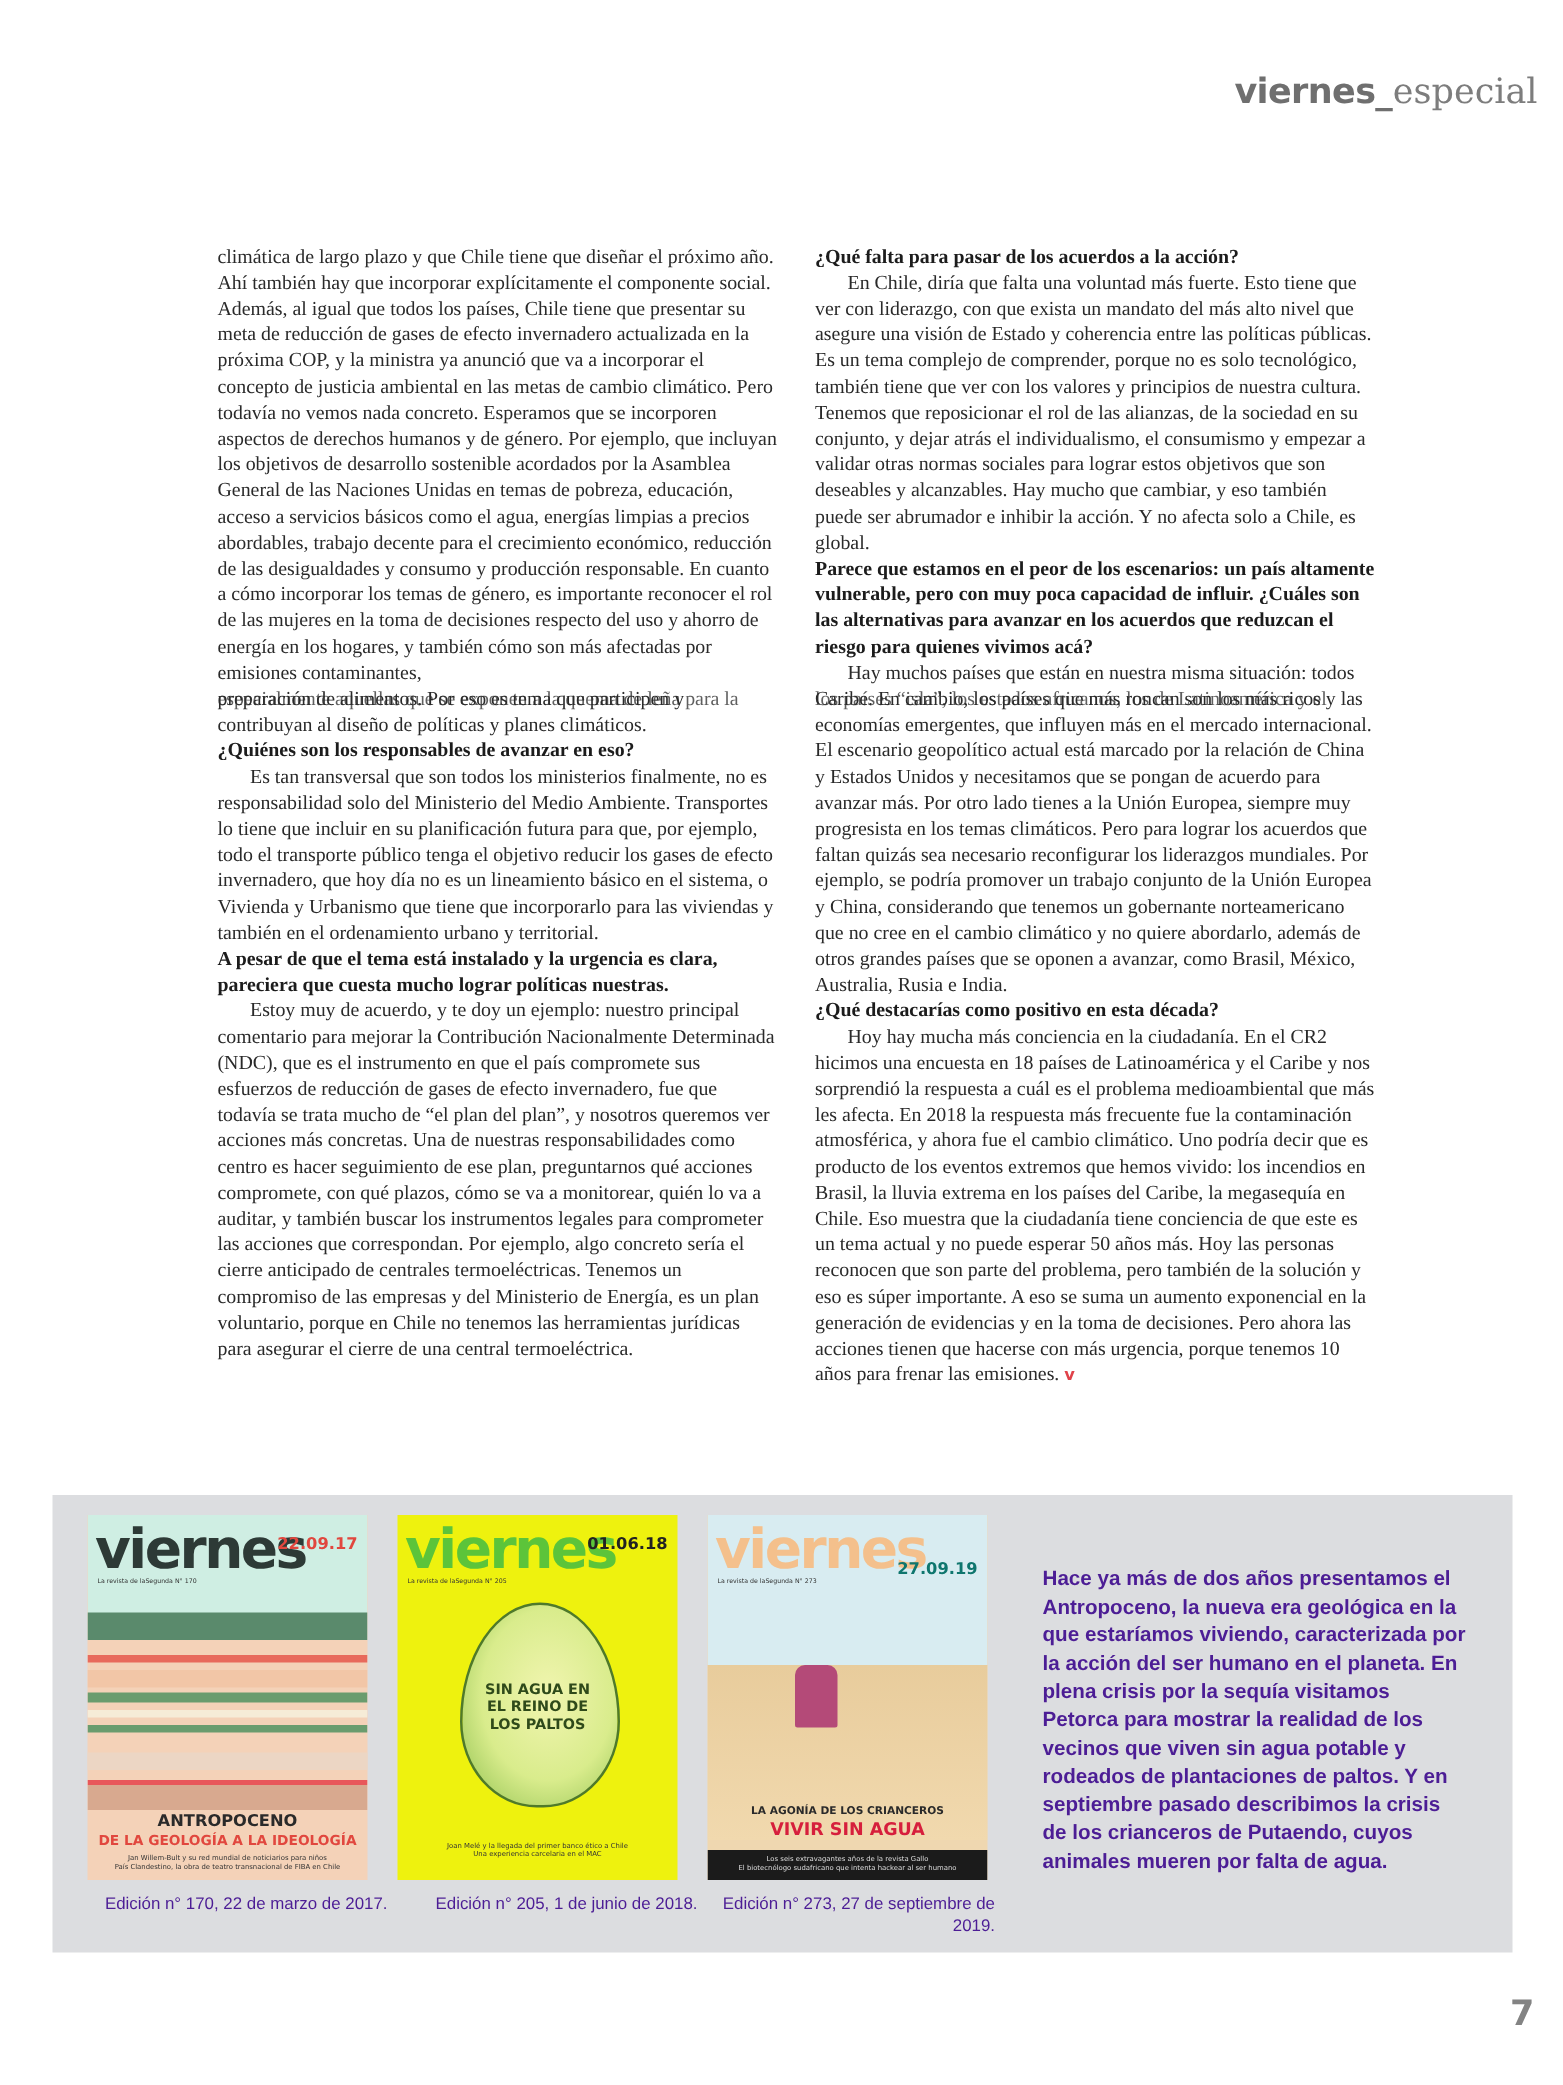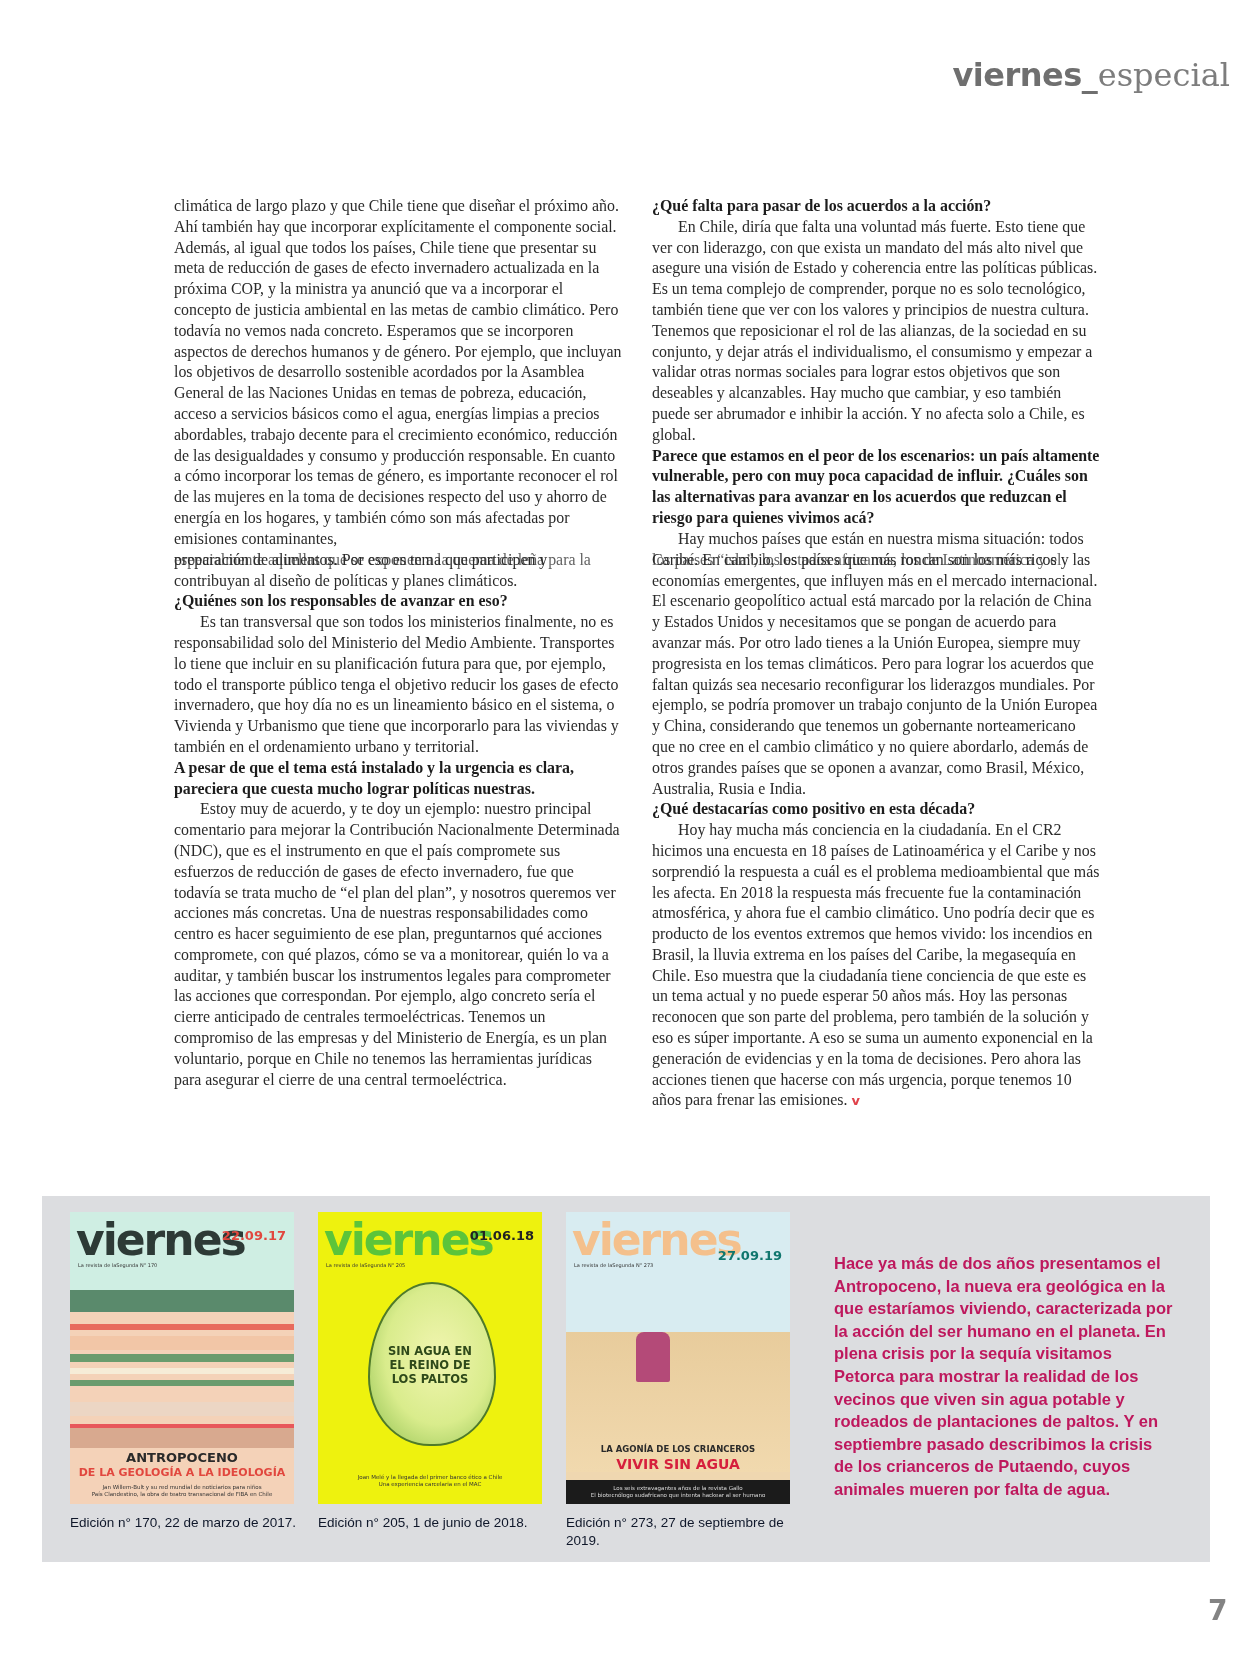--- a/index.html
+++ b/index.html
@@ -1,17 +1,17 @@
 <!DOCTYPE html>
 <html><head>
 <meta charset="utf-8">
 <style>
   html, body { margin:0; padding:0; }
   body { width:1250px; height:1668px; background:#ffffff; position:relative; overflow:hidden; }
-  .header { position:absolute; right:20px; top:56px; font-size:32px; color:#7a7a7a; }
+  .header { position:absolute; right:20px; top:56px; font-size:28px; color:#7a7a7a; }
   .header .brand { font-family:"DejaVu Sans", sans-serif; font-weight:bold; color:#6f6f6f; letter-spacing:-0.5px; }
   .header .underscore { font-family:"DejaVu Sans", sans-serif; font-weight:bold; color:#6f6f6f; }
   .header .section { font-family:"DejaVu Serif", serif; color:#7d7d7d; }
 
   .article { position:absolute; top:196px; left:174px; width:926px; height:960px; display:flex; gap:30px; }
   .col { width:448px; font-family:"Liberation Serif", serif; font-size:15.9px; line-height:20.8px; color:#2a2a2a; }
   .col p { margin:0; }
   .col p.indent { text-indent:26px; }
   .col .q { font-weight:bold; color:#1c1c1c; }
   .overlap { position:relative; height:21px; }
@@ -32,22 +32,22 @@
   .c1 .city { position:absolute; left:0; top:78px; width:100%; height:22px; background:#5a8a6c; }
   .stripe { position:absolute; left:0; width:100%; }
   .c2 { left:276px; background:#eef20e; }
   .c2 .avocado { position:absolute; left:50px; top:70px; width:124px; height:160px; border-radius:50% 50% 48% 48% / 58% 58% 42% 42%; background:radial-gradient(ellipse at 55% 45%, #f1f5b0 0%, #d9ec8c 55%, #9cc85a 90%, #5e8a33 100%); border:2px solid #4f7a2a; }
   .c3 { left:524px; background:#efd7b0; }
   .c3 .sky { position:absolute; left:0; top:0; width:100%; height:120px; background:#d8ecf1; }
   .c3 .ground { position:absolute; left:0; top:120px; width:100%; height:140px; background:linear-gradient(#e8cc9c, #f1d9ae); }
   .c3 .person { position:absolute; left:70px; top:120px; width:34px; height:50px; background:#b44a78; border-radius:8px 8px 2px 2px; }
   .c3 .bar { position:absolute; left:0; bottom:0; width:100%; height:24px; background:#1b1b1b; }
 
-  .caption { position:absolute; top:318px; width:240px; font-family:"Liberation Sans", sans-serif; font-size:13.5px; line-height:18px; color:#0f172a; }
-  .box-text { position:absolute; left:792px; top:56px; width:340px; font-family:"Liberation Sans", sans-serif; font-weight:bold; font-size:16.5px; line-height:22.6px; color:#be185d; }
+  .caption { position:absolute; top:318px; width:240px; font-family:"Liberation Sans", sans-serif; font-size:13.5px; line-height:18px; color:#4c1d95;text-align:right; }
+  .box-text { position:absolute; left:792px; top:56px; width:340px; font-family:"Liberation Sans", sans-serif; font-weight:bold; font-size:16.5px; line-height:22.6px; color:#4c1d95; }
 
   .page-num { position:absolute; left:1208px; top:1594px; font-family:"DejaVu Sans", sans-serif; font-weight:bold; font-size:28px; color:#838383; }
 </style>
 </head>
 <body>
 
 <div class="header">
   <span class="brand">viernes</span><span class="underscore">_</span><span class="section">especial</span>
 </div>
 

